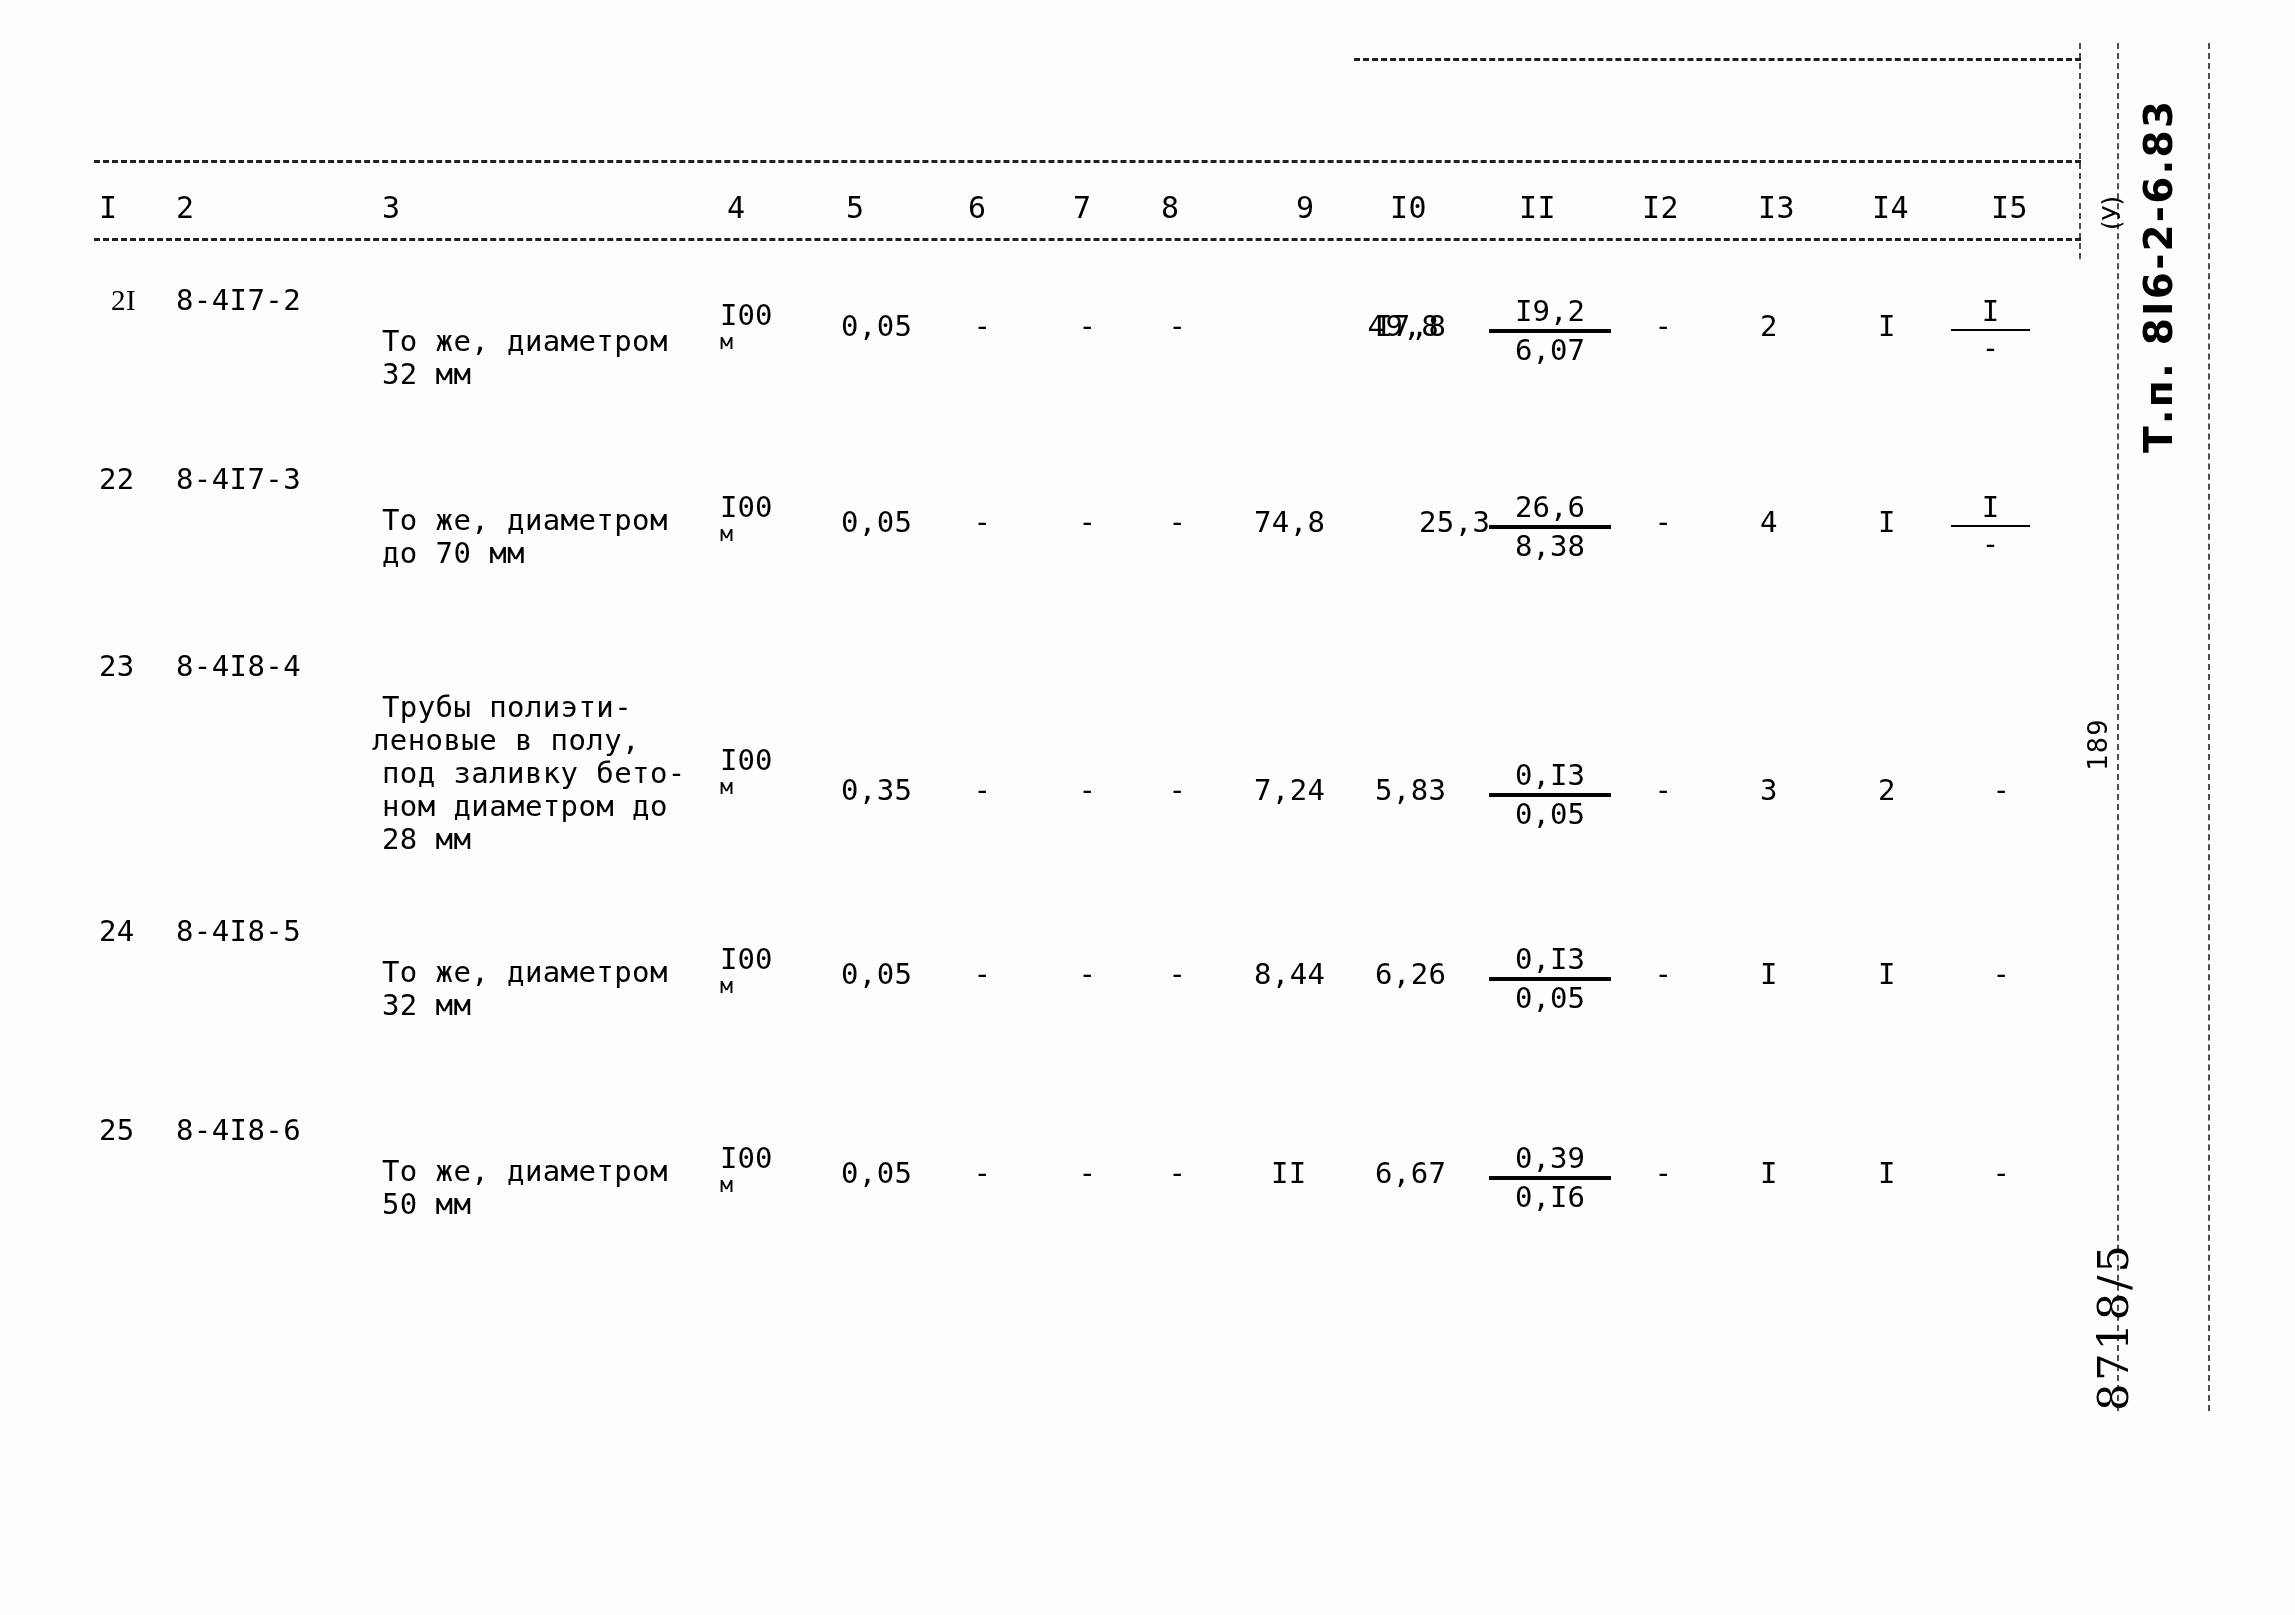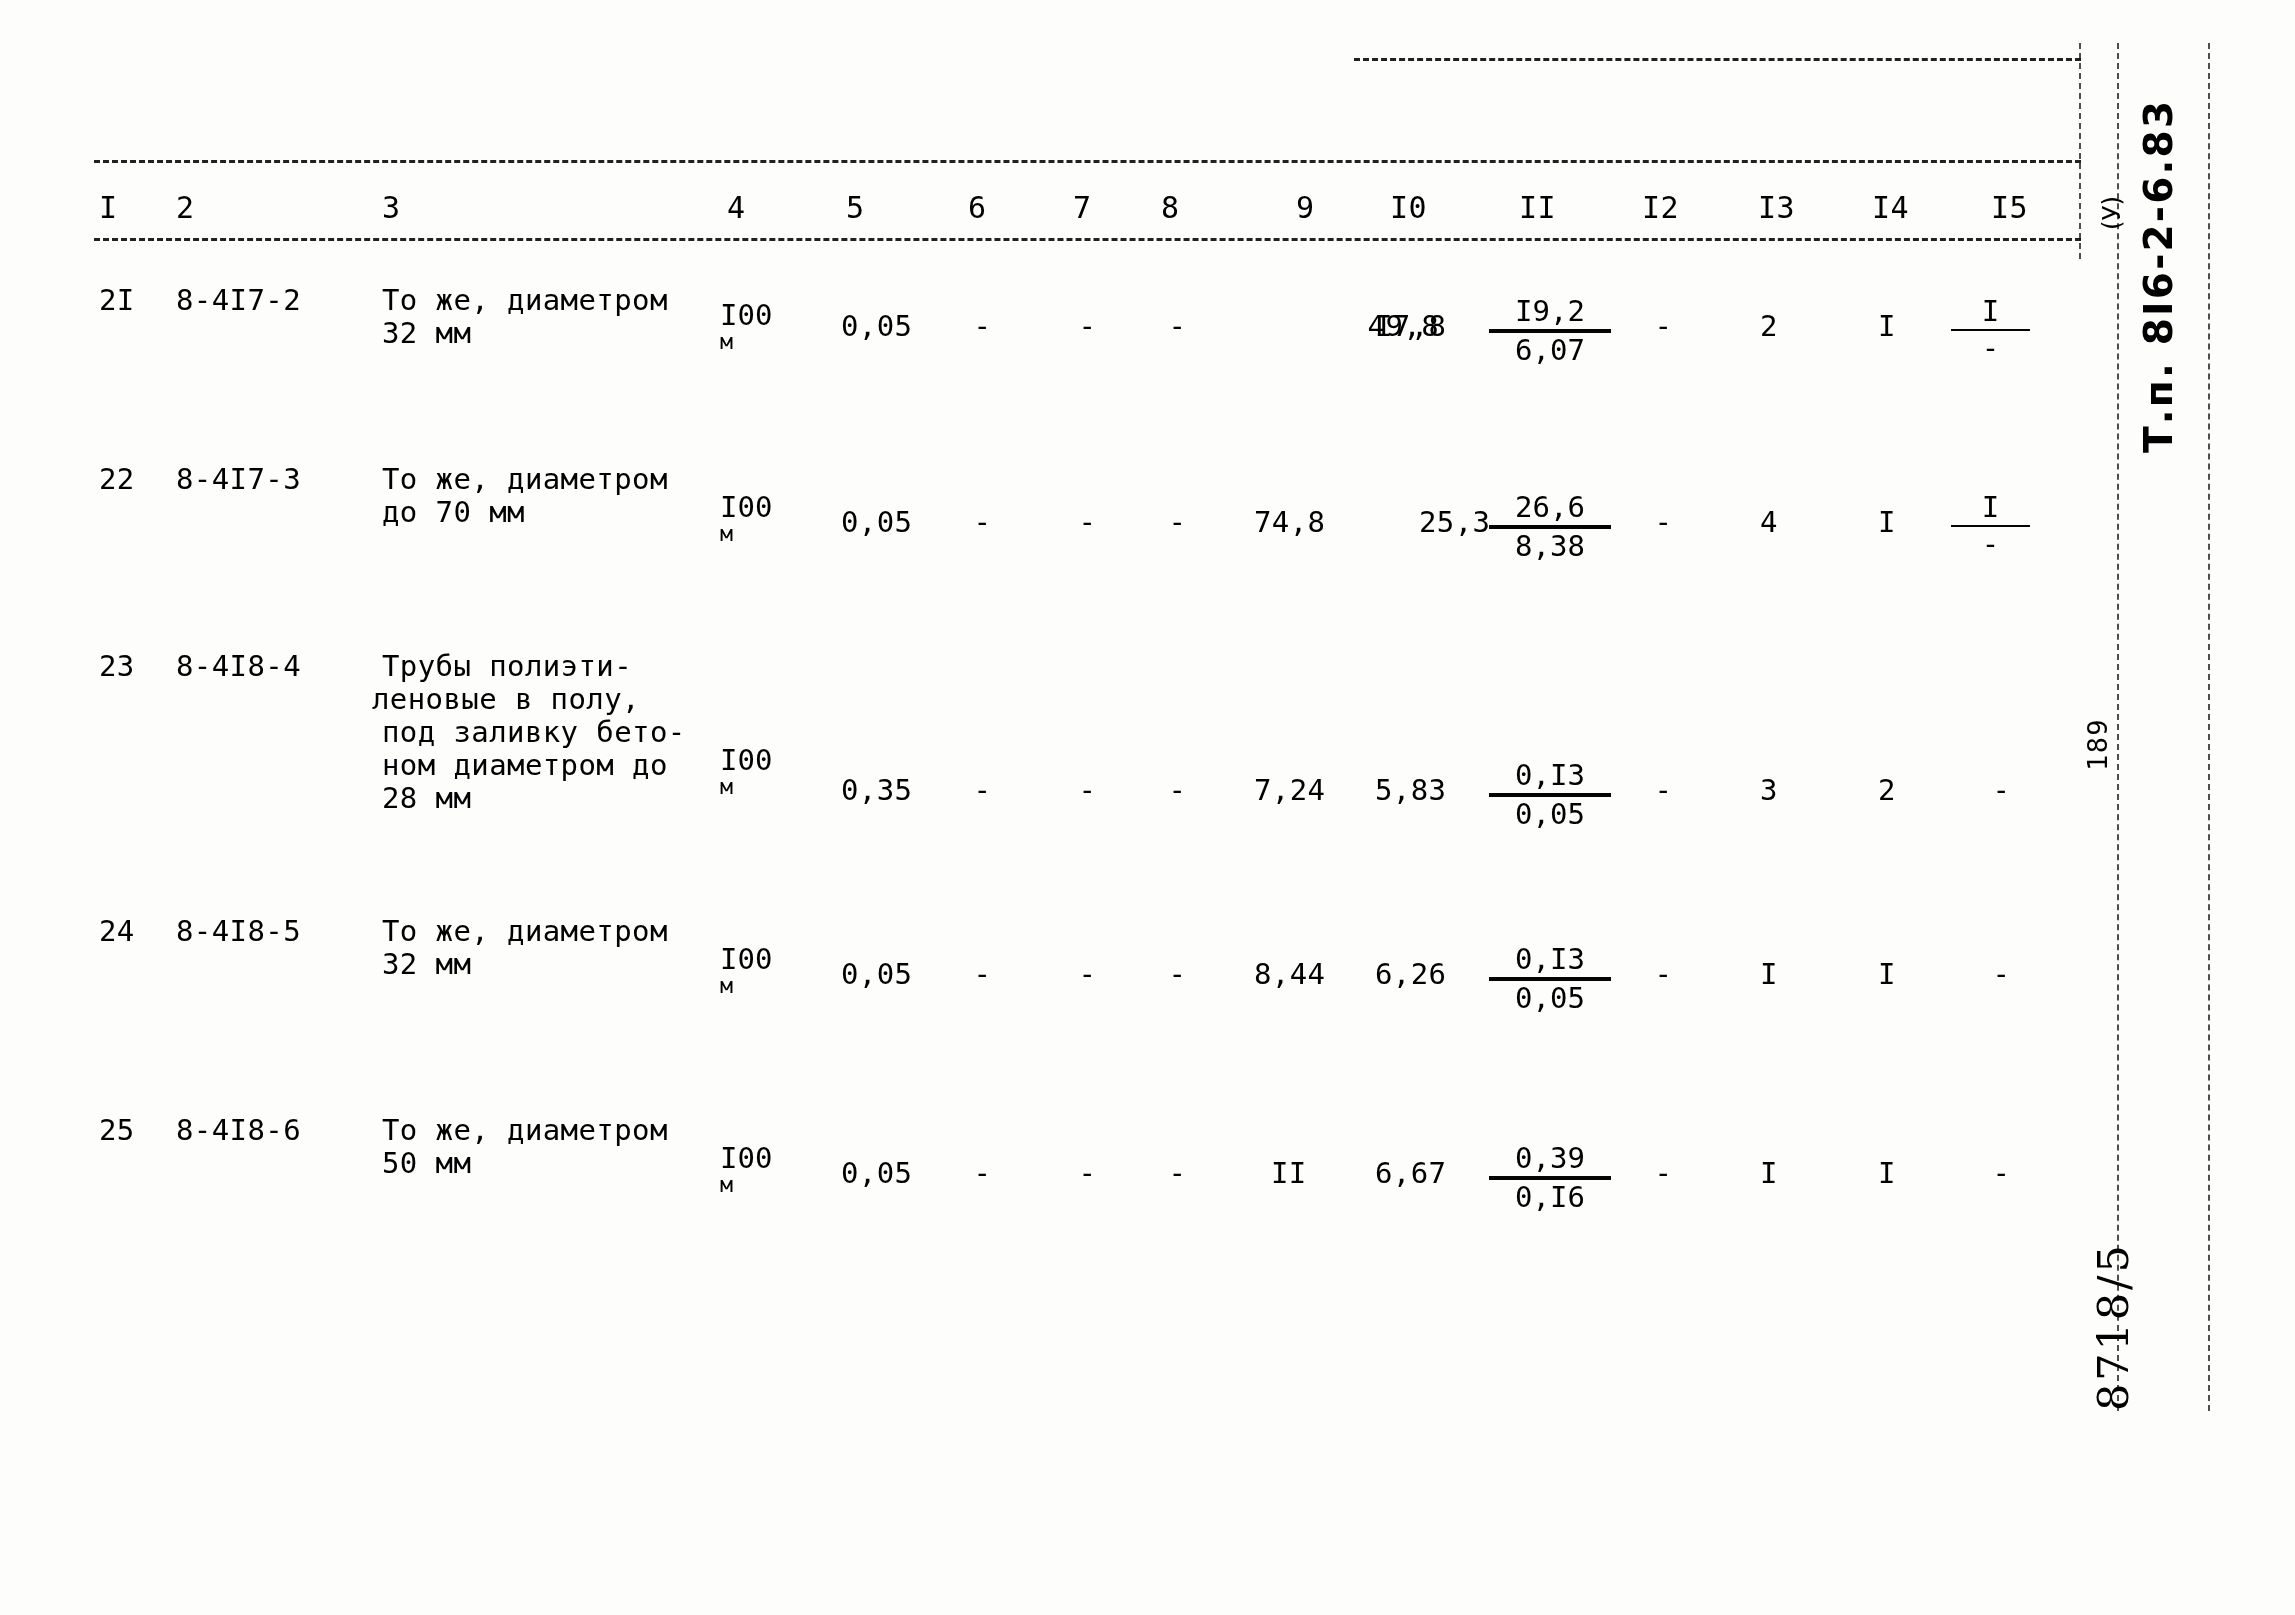--- a/index.html
+++ b/index.html
@@ -14,21 +14,21 @@
   .hrule{
     position:absolute;height:0;border-top:3.6px dashed #111;opacity:.88;
   }
   .vrule{
     position:absolute;width:0;border-left:2.9px dashed #111;opacity:.7;
   }
   .row{position:absolute;left:0;width:2081px;}
   .cell{position:absolute;font-size:29px;line-height:1.28;letter-spacing:0.4px;white-space:pre;}
   .c-num   {width:65px;text-align:left;}
   .c-code  {width:238px;text-align:left;}
-  .c-desc  {width:338px;text-align:left;}
+  .c-desc  {width:338px;text-align:left;margin-top:41px;}
   .c-val   {width:144px;text-align:left;}
   .c-dash  {width:65px;text-align:center;}
   .c-mid   {width:108px;text-align:center;}
 
   .hdr .cell{font-size:30px;}
 
   
   .unit{position:absolute;font-size:29px;line-height:1.02;}
   .unit .u1{display:block;}
   .unit .u2{display:block;font-size:21.6px;}
@@ -79,21 +79,21 @@
     <span class="cell" style="left:1296px;">9</span>
     <span class="cell" style="left:1390px;">I0</span>
     <span class="cell" style="left:1519px;">II</span>
     <span class="cell" style="left:1642px;">I2</span>
     <span class="cell" style="left:1758px;">I3</span>
     <span class="cell" style="left:1872px;">I4</span>
     <span class="cell" style="left:1991px;">I5</span>
   </div>
 
   <div class="row" style="top:282px;">
-    <span class="cell c-num" style="left:99px;">2I</span>
+    <span class="cell c-num" style="left:111px;font-family:Liberation Serif, serif;">2I</span>
     <span class="cell c-code" style="left:176px;">8-4I7-2</span>
     <span class="cell c-desc" style="left:382px;top:0px;">То же, диаметром</span>
     <span class="cell c-desc" style="left:382px;top:33px;">32 мм</span>
     <span class="unit" style="left:720px;top:19px;">
       <span class="u1">I00</span>
       <span class="u2">м</span>
     </span>
     <span class="cell c-val" style="left:841px;top:26px;">0,05</span>
     <span class="cell c-dash" style="left:950px;top:26px;">-</span>
     <span class="cell c-dash" style="left:1055px;top:26px;">-</span>

